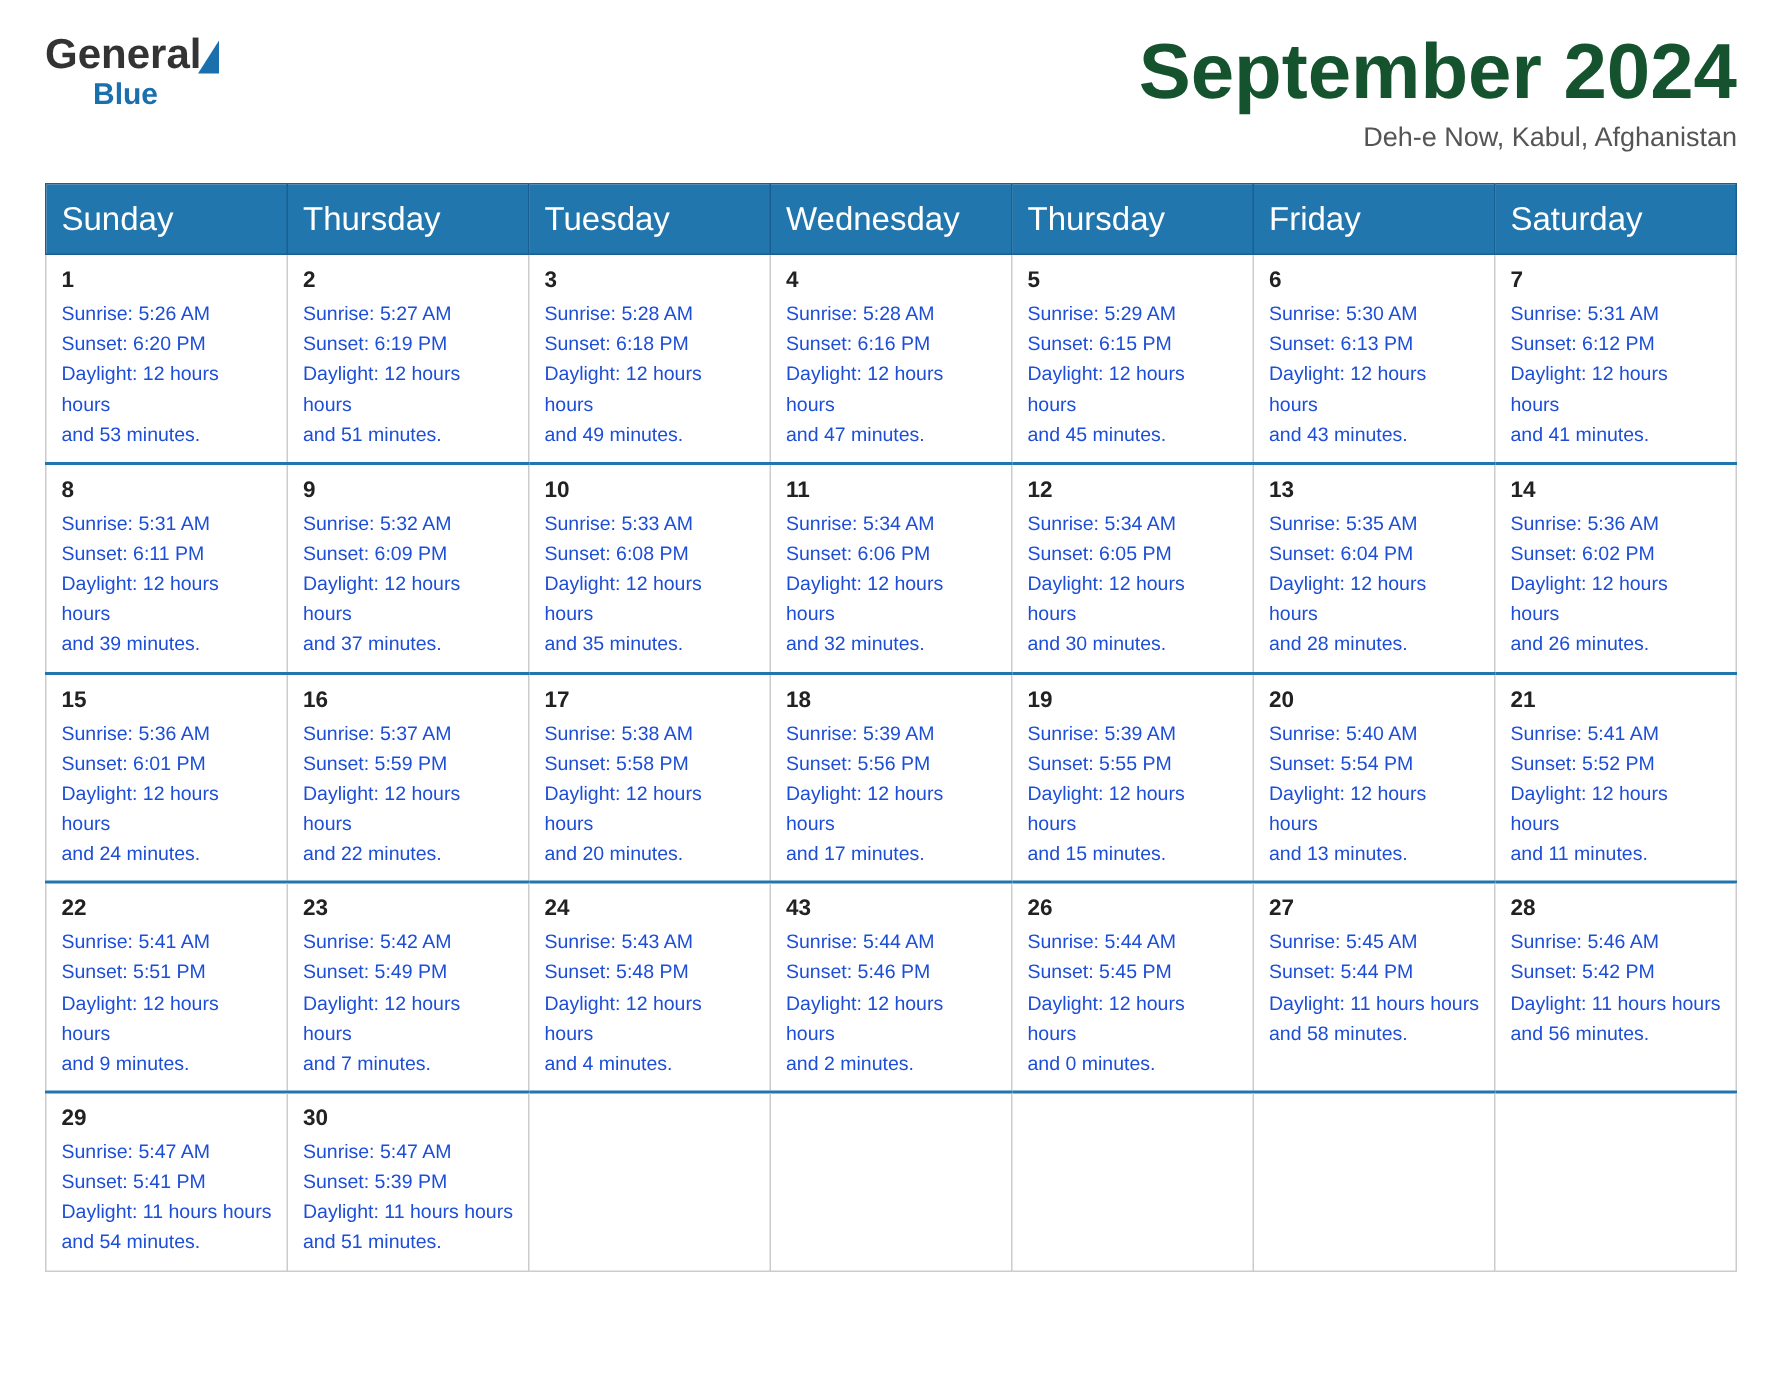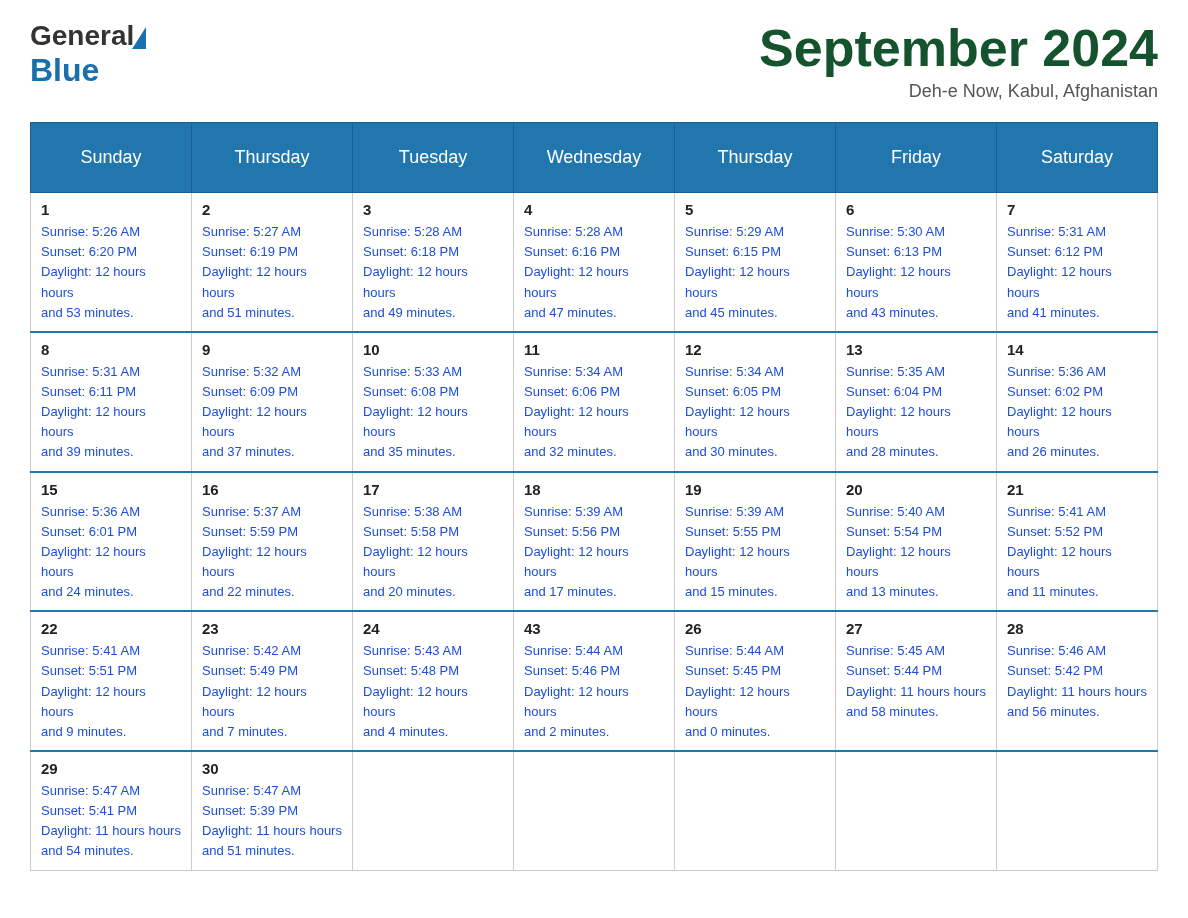--- a/index.html
+++ b/index.html
@@ -20,23 +20,24 @@
       display: flex;
       align-items: center;
       gap: 4px;
     }
     .logo-text-general {
       font-size: 28px;
       font-weight: bold;
       color: #333;
     }
     .logo-text-blue {
-      font-size: 32px;
+      font-size: 20px;
       font-weight: bold;
       color: #1a6fad;
+      margin-left: 32px;
     }
     .logo-triangle {
       width: 0;
       height: 0;
       border-left: 14px solid transparent;
       border-bottom: 22px solid #1a6fad;
       margin-left: -2px;
       margin-top: 4px;
     }
     .logo-inner {
@@ -63,24 +64,24 @@
       margin-top: 4px;
     }
     .calendar-table {
       width: 100%;
       border-collapse: collapse;
       border: 1px solid #aaa;
     }
     .calendar-table th {
       background-color: #2176ae;
       color: #fff;
-      font-size: 18px;
+      font-size: 22px;
       font-weight: normal;
-      padding: 24px 10px;
-      text-align: center;
+      padding: 10px 10px;
+      text-align: left;
       border: 1px solid #1a5f8f;
     }
     .calendar-table td {
       vertical-align: top;
       padding: 8px 10px;
       border: 1px solid #ccc;
       width: 14.28%;
       font-size: 13.5px;
       color: #333;
       min-height: 90px;

